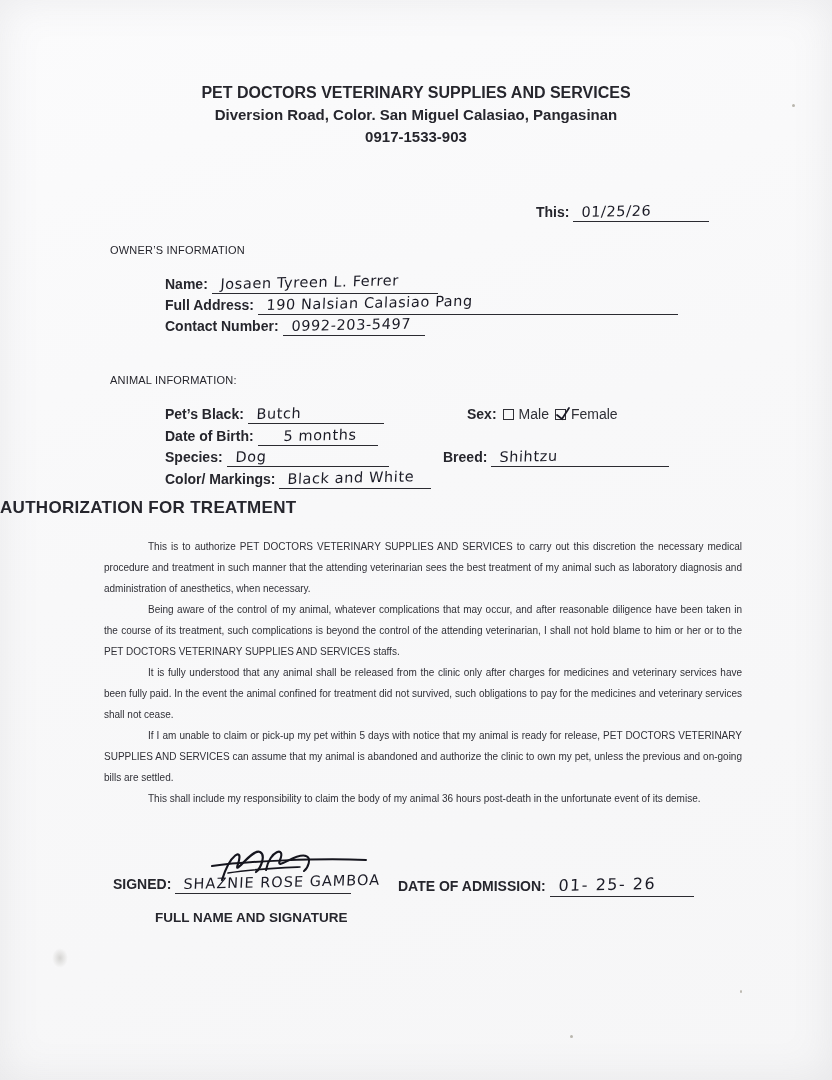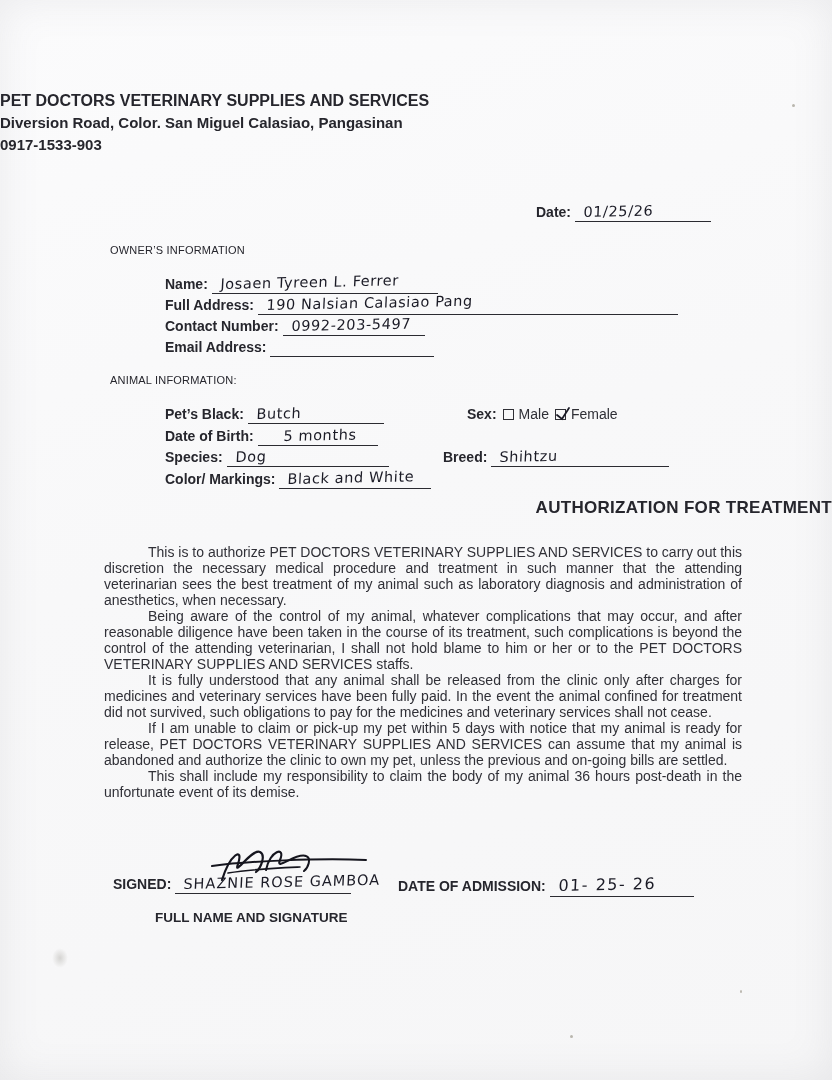--- a/index.html
+++ b/index.html
@@ -13,21 +13,21 @@
   .paper {
     position: absolute; inset: 0;
     background: linear-gradient(160deg, #fbfbfc 0%, #f8f8f9 45%, #f6f6f7 100%);
     box-shadow: inset 0 0 40px rgba(120,120,130,0.12);
   }
   .abs { position: absolute; }
 
   
   .print { color: #2f2f36; }
 
-  .header { top: 90px; left: 0; width: 100%; text-align: left; line-height: 22px; }
+  .header { top: 82px; left: 0; width: 100%; text-align: center; line-height: 22px; }
   .header .line1 { font-size: 16px; font-weight: bold; color: #26262d; }
   .header .line2, .header .line3 { font-size: 15px; font-weight: bold; color: #26262d; }
 
   .section-h { font-size: 11px; font-weight: normal; color: #26262d; letter-spacing: 0.2px; }
 
   .row { font-size: 14px; white-space: nowrap; }
   .row .lbl { font-weight: bold; color: #26262d; }
 
   .fill {
     display: inline-block;
@@ -47,30 +47,29 @@
     transform: rotate(-1.2deg) skewX(-4deg);
     transform-origin: left bottom;
     letter-spacing: 0.6px;
     white-space: nowrap;
   }
   .hand.big { font-size: 16px; letter-spacing: 1.5px; }
   .hand.caps { text-transform: uppercase; letter-spacing: 1px; }
 
   .auth-heading {
     top: 498px; left: 0; width: 100%;
-    text-align: right;
+    text-align: left;
     font-size: 17px; font-weight: bold; color: #26262d;
     letter-spacing: 0.3px;
   }
   .paragraphs {
     top: 536px; left: 104px; width: 638px;
-    font-size: 14px; line-height: 16px;
+    font-size: 10px; line-height: 21px;
     text-align: justify;
     color: #303037;
-    margin-top: 8px;
   }
   .paragraphs p { text-indent: 44px; }
 
   .checkbox {
     display: inline-block;
     width: 11px; height: 11px;
     border: 1.5px solid #2f2f35;
     vertical-align: -1px;
     margin: 0 5px 0 6px;
     position: relative;
@@ -93,36 +92,33 @@
 
 <div class="paper">
 
   <div class="abs header">
     <div class="line1">PET DOCTORS VETERINARY SUPPLIES AND SERVICES</div>
     <div class="line2">Diversion Road, Color. San Miguel Calasiao, Pangasinan</div>
     <div class="line3">0917-1533-903</div>
   </div>
 
   <div class="abs row" style="top:204px; left:536px;">
-    <span class="lbl">Date:</span><span class="fill" style="width:136px;"><span class="hand">01/25/26</span></span>
+    <span class="lbl">This:</span><span class="fill" style="width:136px;"><span class="hand">01/25/26</span></span>
   </div>
 
   <div class="abs section-h" style="top:244px; left:110px;">OWNER’S INFORMATION</div>
 
   <div class="abs row" style="top:276px; left:165px;">
     <span class="lbl">Name:</span><span class="fill" style="width:226px;"><span class="hand">Josaen Tyreen L. Ferrer</span></span>
   </div>
   <div class="abs row" style="top:297px; left:165px;">
     <span class="lbl">Full Address:</span><span class="fill" style="width:420px;"><span class="hand">190 Nalsian Calasiao Pang</span></span>
   </div>
   <div class="abs row" style="top:318px; left:165px;">
     <span class="lbl">Contact Number:</span><span class="fill" style="width:142px;"><span class="hand">0992-203-5497</span></span>
-  </div>
-  <div class="abs row" style="top:339px; left:165px;">
-    <span class="lbl">Email Address:</span><span class="fill" style="width:164px;"><span class="hand"></span></span>
   </div>
 
   <div class="abs section-h" style="top:374px; left:110px;text-align:center;">ANIMAL INFORMATION:</div>
 
   <div class="abs row" style="top:406px; left:165px;">
     <span class="lbl">Pet’s Black:</span><span class="fill" style="width:136px;"><span class="hand">Butch</span></span>
   </div>
   <div class="abs row" style="top:406px; left:467px;">
     <span class="lbl">Sex:</span><span class="checkbox"></span><span class="print">Male</span><span class="checkbox"><svg width="18" height="18" viewBox="0 0 18 18">
           <path d="M3 11 L8 15 L15 4" fill="none" stroke="#1b1b26" stroke-width="1.8" stroke-linecap="round"></path>

